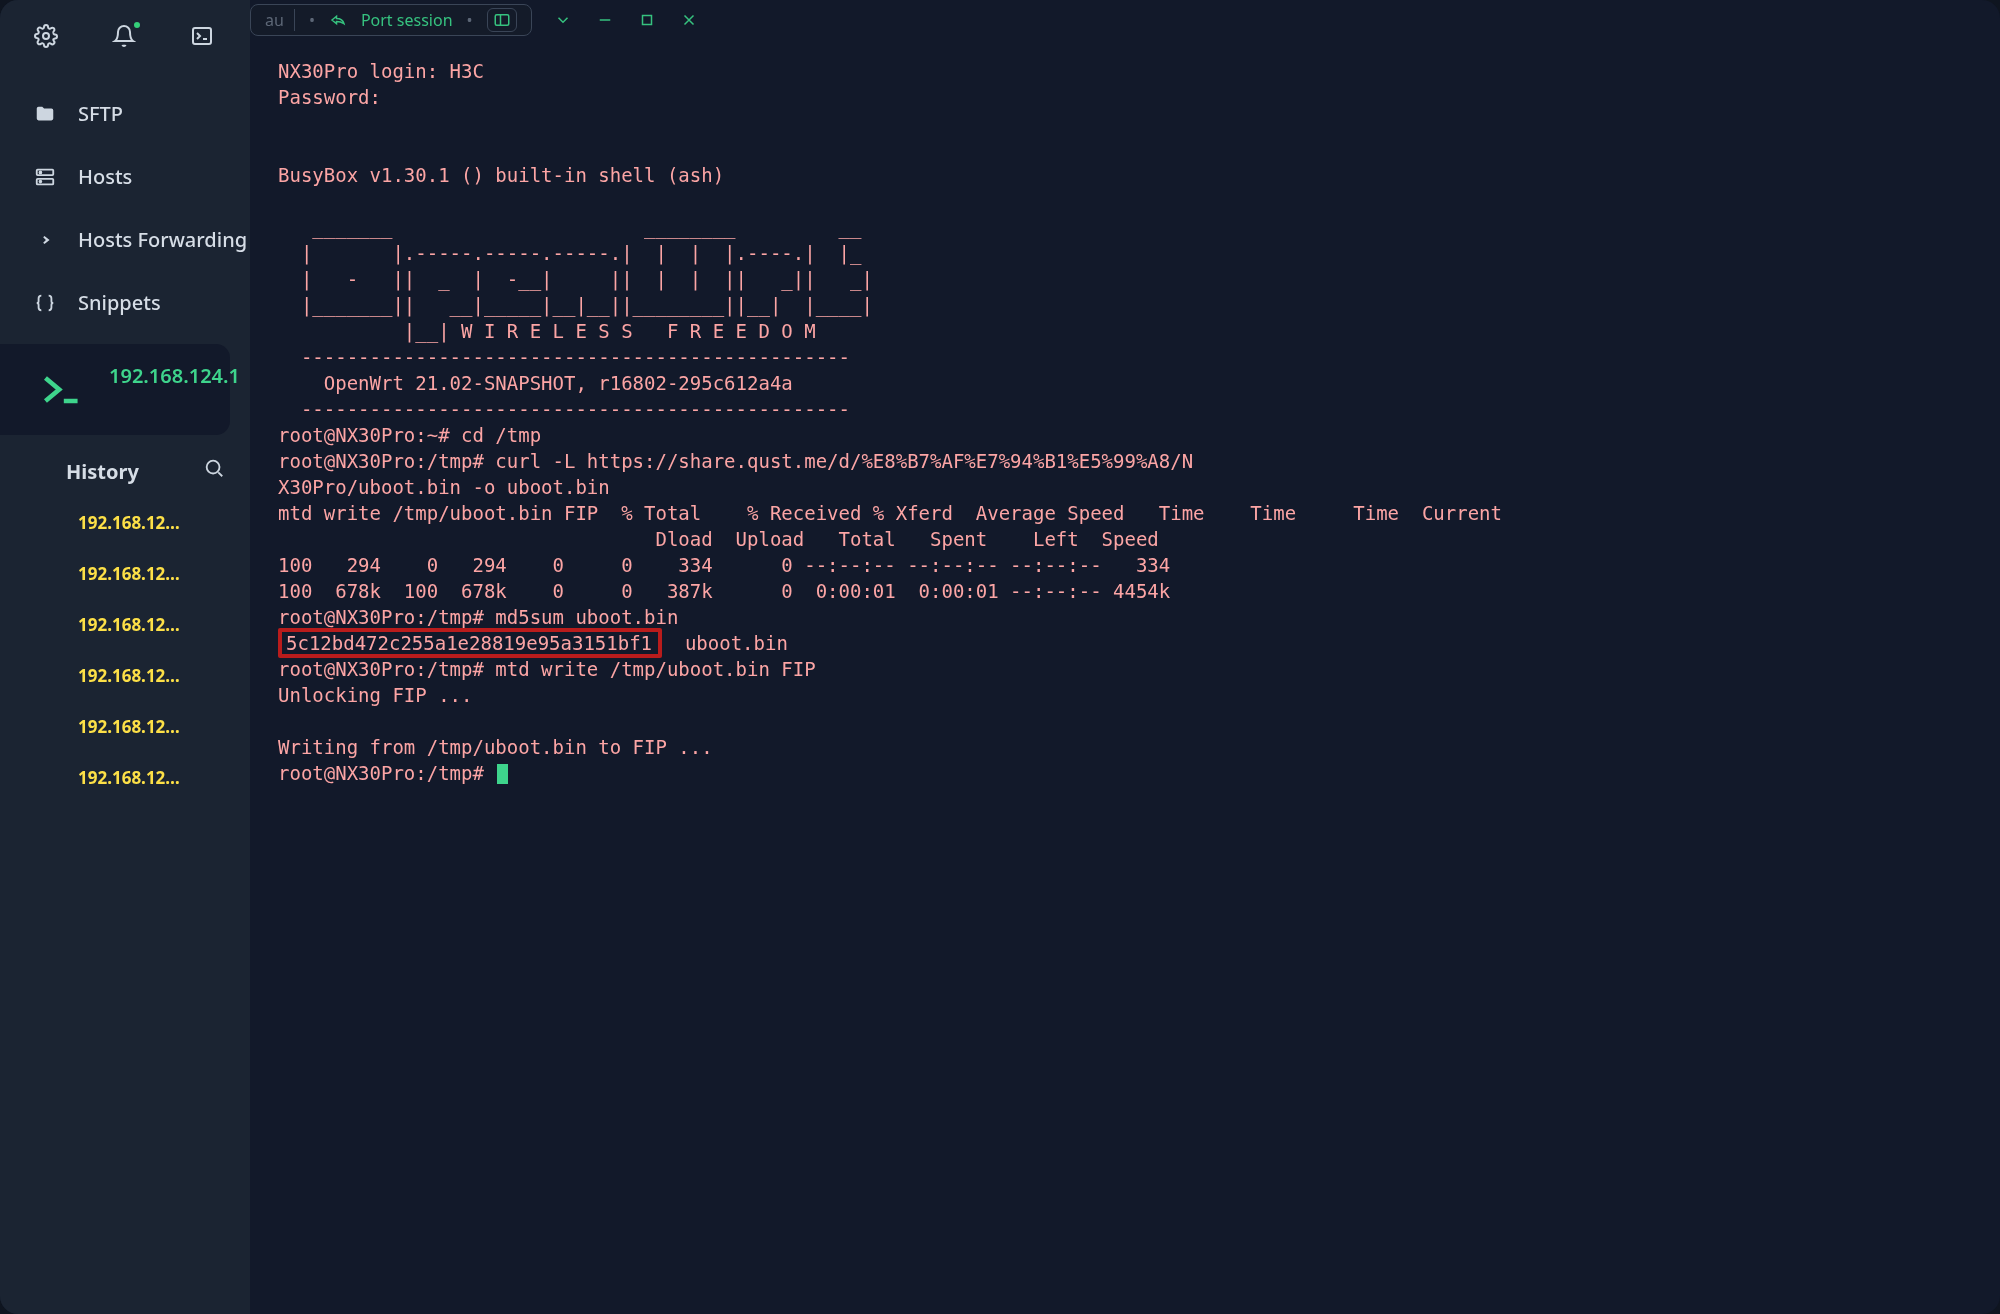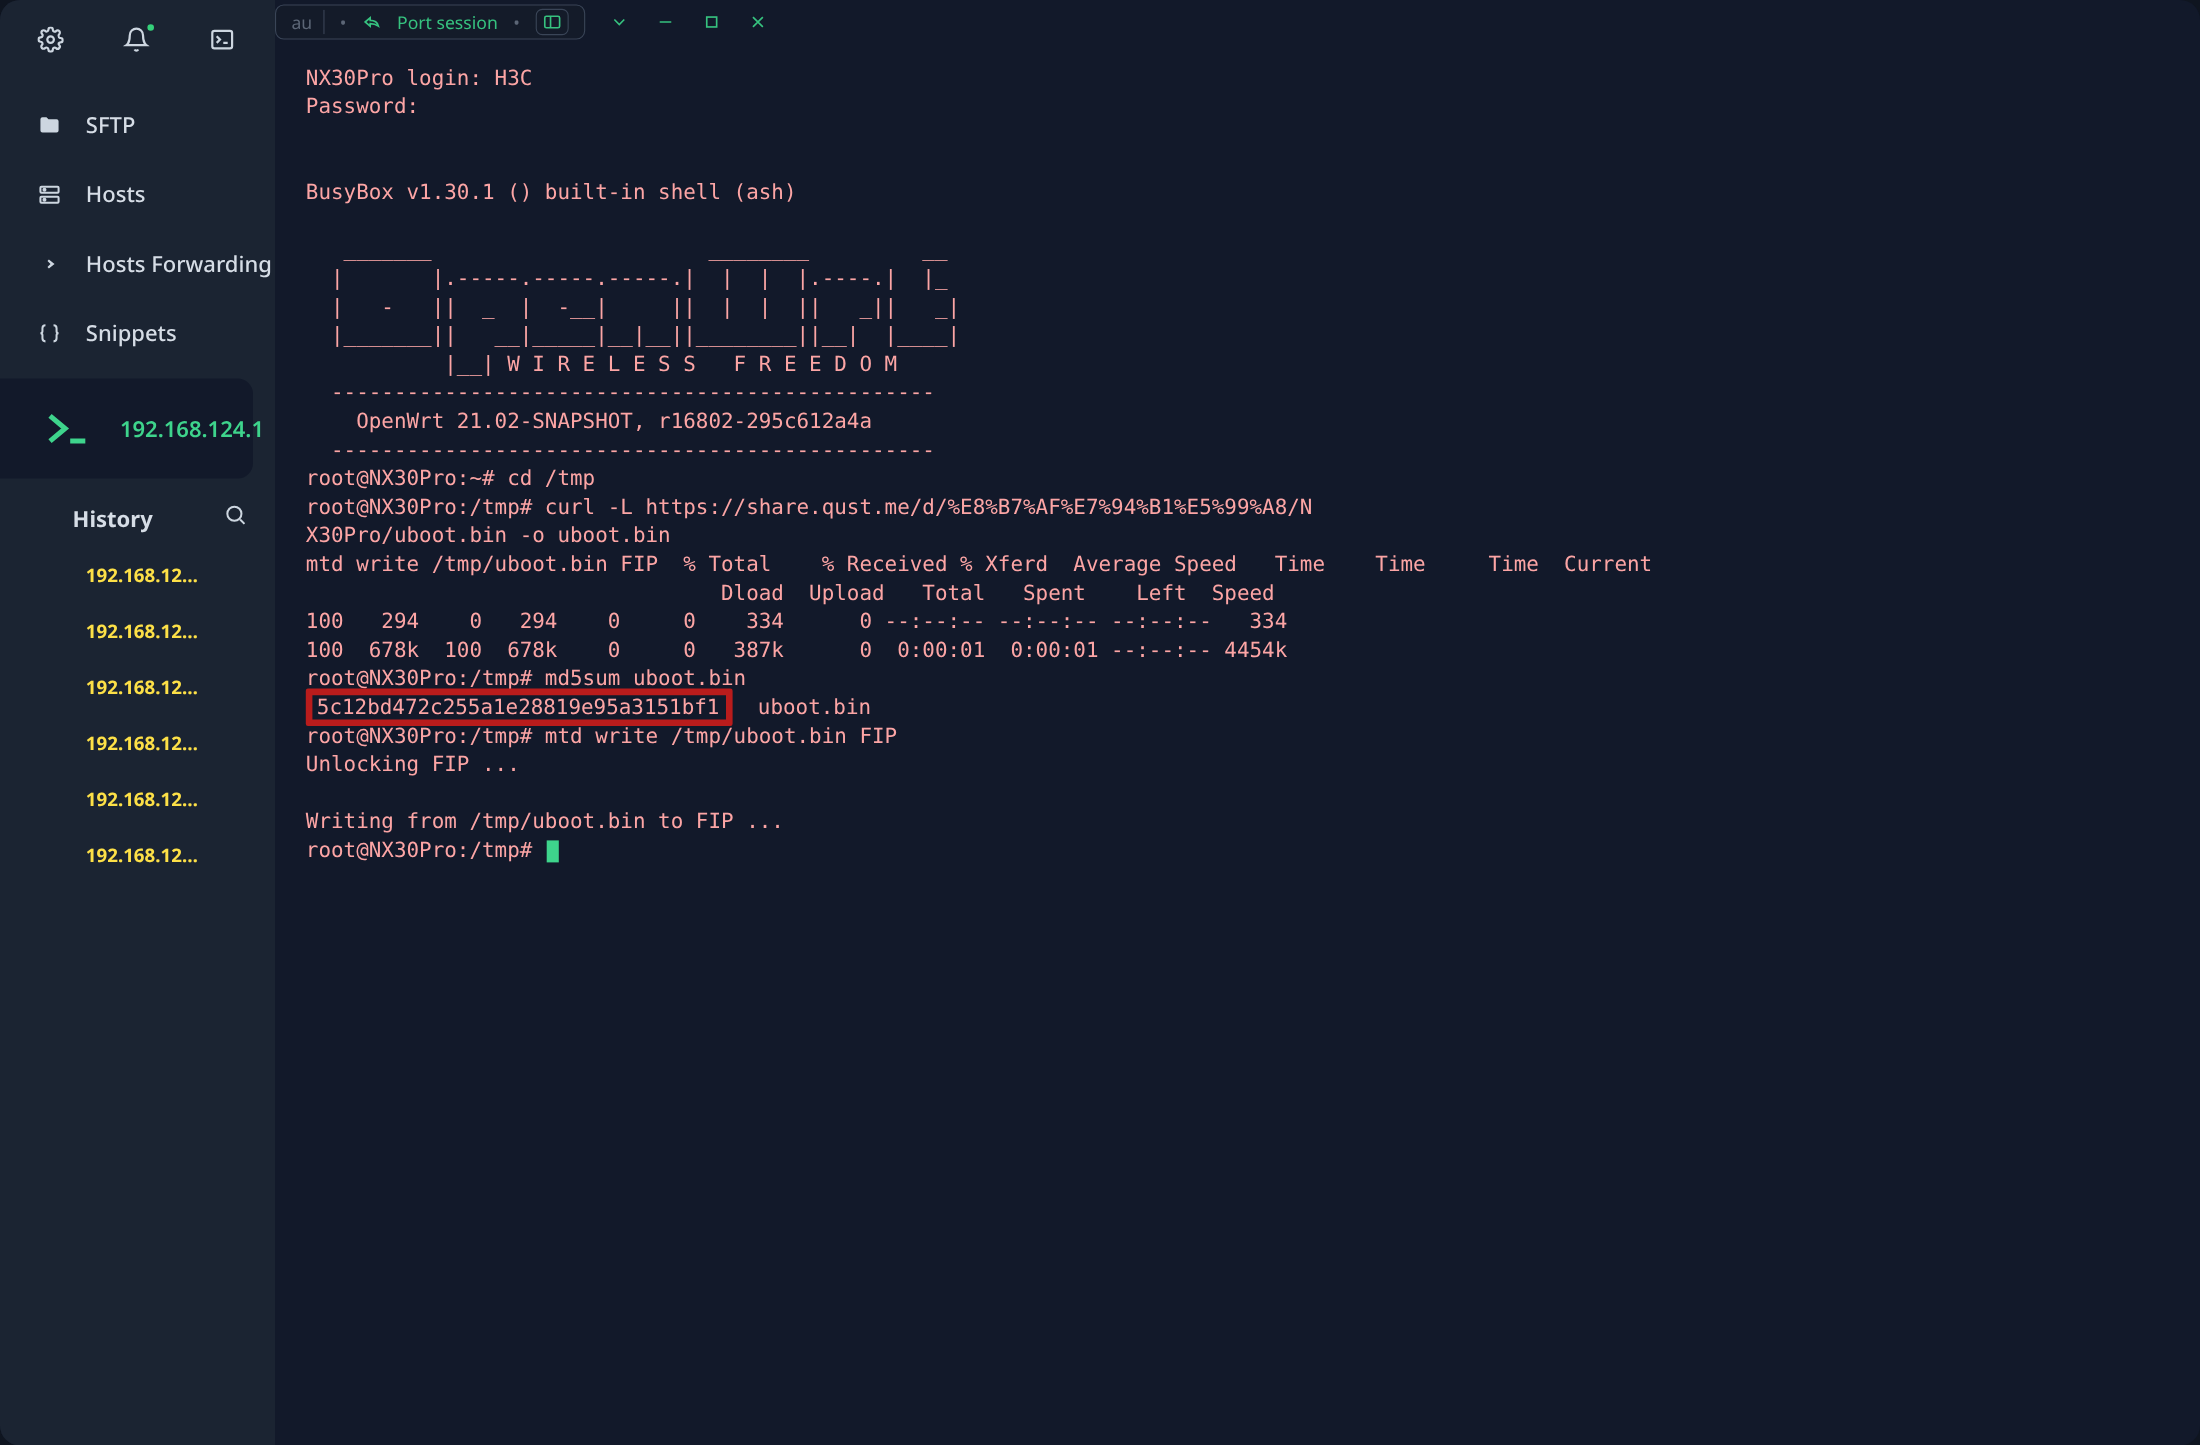--- a/index.html
+++ b/index.html
@@ -42,21 +42,21 @@
   }
   .nav-item{
     display:flex; align-items:center;
     gap:22px;
     padding:18px 0 18px 34px;
     cursor:pointer;
     font-weight:500;
   }
   .nav-item svg{ width:22px;height:22px; flex:none;}
   .active-host{
-    display:flex;align-items:center;gap:20px;
+    display:flex;align-items:flex-start;gap:20px;
     padding:18px 0 18px 34px;
     color:#3ed48c;
     font-weight:600;
     position:relative;
     border-radius:0 14px 14px 0;
     margin-right:10px;
   }
   .active-pill{
     position:absolute; left:0; top:0; bottom:0; right:10px;
     background:#12192a;
@@ -127,21 +127,21 @@
     overflow:auto;
   }
   .terminal .cursor{
     display:inline-block;
     width:11px; height:20px;
     background:#3ed48c;
     vertical-align:text-bottom;
     margin-left:2px;
   }
   .md5box{
-    border:6px solid #b91c1c;
+    border:4px solid #b91c1c;
     padding:0 6px 0 4px;
     border-radius:2px;
   }
 </style>
 </head>
 <body>
 
 <div class="app">
 
   <div class="sidebar">

